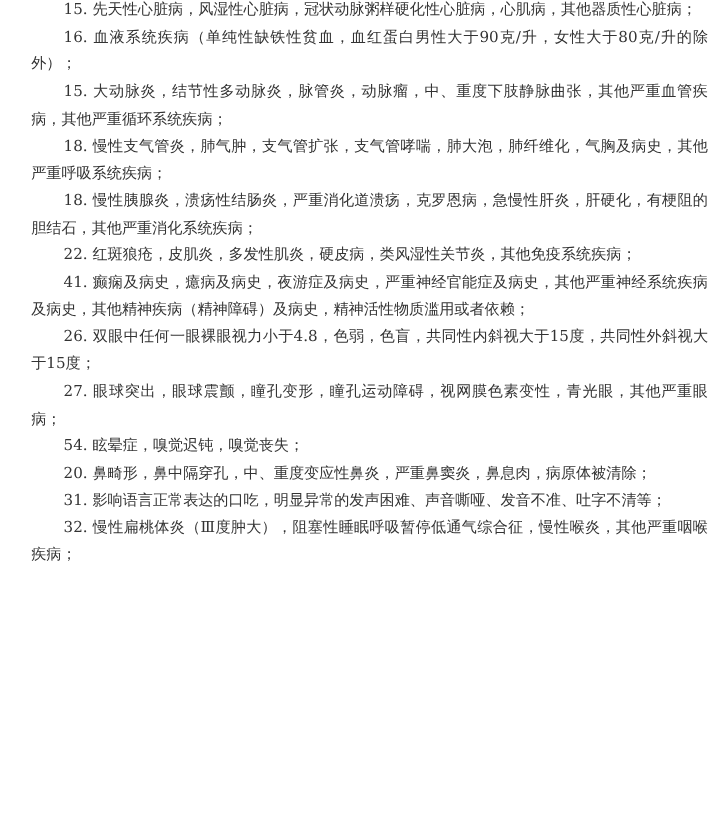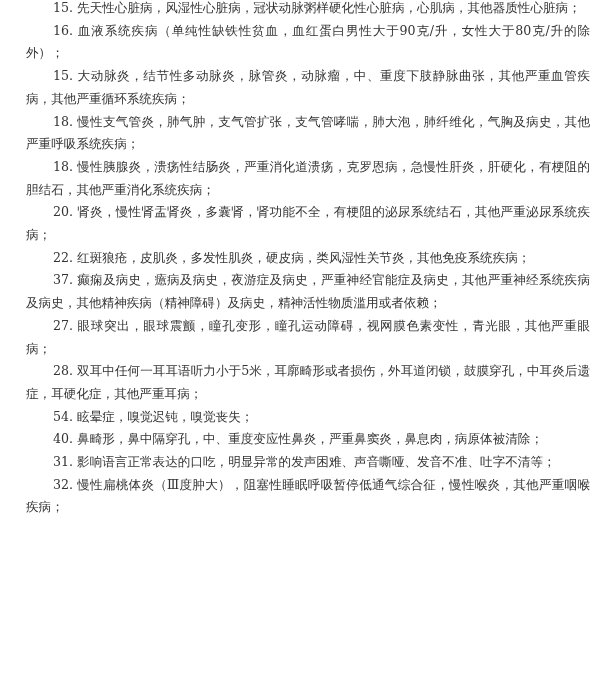--- a/index.html
+++ b/index.html
@@ -28,23 +28,22 @@
 </style>
 </head>
 <body>
 
 <div class="doc">
   <p class="item"><span class="num">15.</span> <span>先天性心脏病，风湿性心脏病，冠状动脉粥样硬化性心脏病，心肌病，其他器质性心脏病；</span></p>
   <p class="item"><span class="num">16.</span> <span>血液系统疾病（单纯性缺铁性贫血，血红蛋白男性大于90克/升，女性大于80克/升的除外）；</span></p>
   <p class="item"><span class="num">15.</span> <span>大动脉炎，结节性多动脉炎，脉管炎，动脉瘤，中、重度下肢静脉曲张，其他严重血管疾病，其他严重循环系统疾病；</span></p>
   <p class="item"><span class="num">18.</span> <span>慢性支气管炎，肺气肿，支气管扩张，支气管哮喘，肺大泡，肺纤维化，气胸及病史，其他严重呼吸系统疾病；</span></p>
   <p class="item"><span class="num">18.</span> <span>慢性胰腺炎，溃疡性结肠炎，严重消化道溃疡，克罗恩病，急慢性肝炎，肝硬化，有梗阻的胆结石，其他严重消化系统疾病；</span></p>
-  <p class="item"><span class="num">20.</span> <span>肾炎，慢性肾盂肾炎，多囊肾，肾功能不全，有梗阻的泌尿系统结石，其他严重泌尿系统疾病；</span></p>
   <p class="item"><span class="num">22.</span> <span>红斑狼疮，皮肌炎，多发性肌炎，硬皮病，类风湿性关节炎，其他免疫系统疾病；</span></p>
-  <p class="item"><span class="num">37.</span> <span>癫痫及病史，癔病及病史，夜游症及病史，严重神经官能症及病史，其他严重神经系统疾病及病史，其他精神疾病（精神障碍）及病史，精神活性物质滥用或者依赖；</span></p>
+  <p class="item"><span class="num">41.</span> <span>癫痫及病史，癔病及病史，夜游症及病史，严重神经官能症及病史，其他严重神经系统疾病及病史，其他精神疾病（精神障碍）及病史，精神活性物质滥用或者依赖；</span></p>
+  <p class="item"><span class="num">26.</span> <span>双眼中任何一眼裸眼视力小于4.8，色弱，色盲，共同性内斜视大于15度，共同性外斜视大于15度；</span></p>
   <p class="item"><span class="num">27.</span> <span>眼球突出，眼球震颤，瞳孔变形，瞳孔运动障碍，视网膜色素变性，青光眼，其他严重眼病；</span></p>
-  <p class="item"><span class="num">28.</span> <span>双耳中任何一耳耳语听力小于5米，耳廓畸形或者损伤，外耳道闭锁，鼓膜穿孔，中耳炎后遗症，耳硬化症，其他严重耳病；</span></p>
   <p class="item"><span class="num">54.</span> <span>眩晕症，嗅觉迟钝，嗅觉丧失；</span></p>
-  <p class="item"><span class="num">40.</span> <span>鼻畸形，鼻中隔穿孔，中、重度变应性鼻炎，严重鼻窦炎，鼻息肉，病原体被清除；</span></p>
+  <p class="item"><span class="num">20.</span> <span>鼻畸形，鼻中隔穿孔，中、重度变应性鼻炎，严重鼻窦炎，鼻息肉，病原体被清除；</span></p>
   <p class="item"><span class="num">31.</span> <span>影响语言正常表达的口吃，明显异常的发声困难、声音嘶哑、发音不准、吐字不清等；</span></p>
   <p class="item"><span class="num">32.</span> <span>慢性扁桃体炎（Ⅲ度肿大），阻塞性睡眠呼吸暂停低通气综合征，慢性喉炎，其他严重咽喉疾病；</span></p>
 
 </div>
 
 </body></html>

